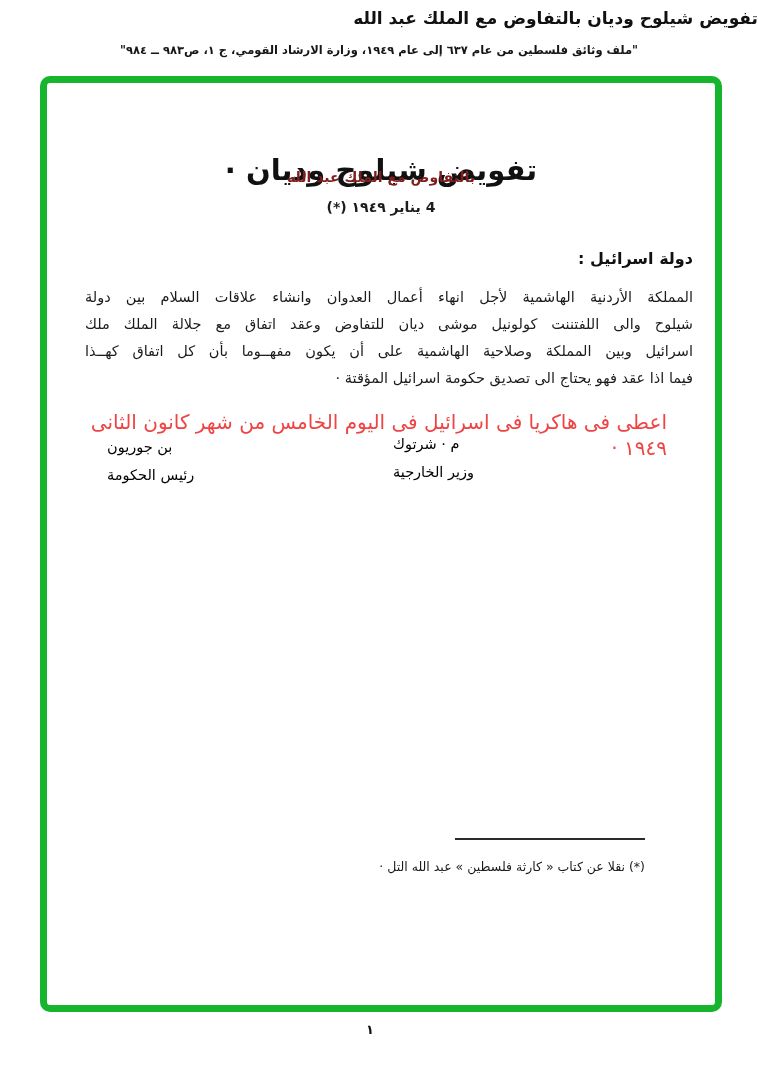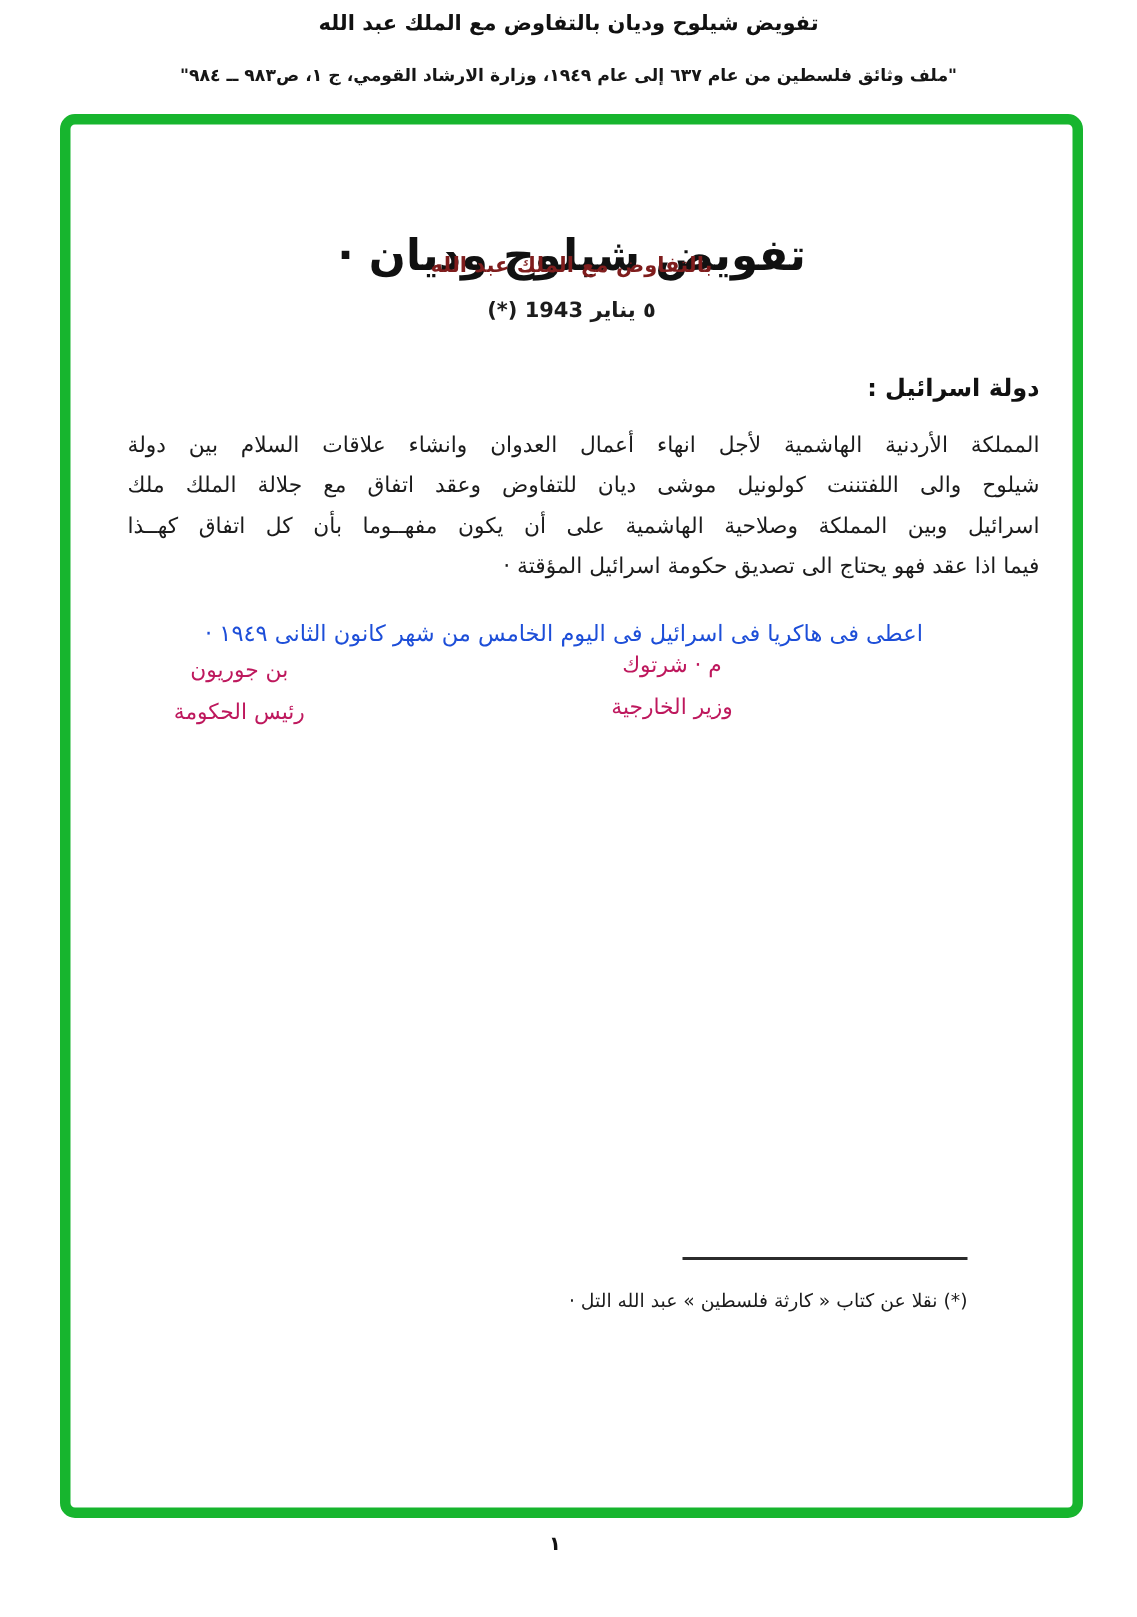--- a/index.html
+++ b/index.html
@@ -14,24 +14,24 @@
     width: 758px;
     height: 1078px;
     background: #ffffff;
     overflow: hidden;
   }
   .abs { position: absolute; }
 
   
   .header-title {
     top: 8px; left: 0; width: 100%;
-    text-align: center;
+    text-align: right;
     direction: rtl;
     font-weight: bold;
-    font-size: 14px;
+    font-size: 17px;
     letter-spacing: 0.2px;
     color: #111;
   }
   .header-citation {
     top: 43px; left: 0; width: 100%;
     text-align: center;
     direction: rtl;
     font-weight: bold;
     font-size: 11.5px;
     color: #161616;
@@ -100,32 +100,32 @@
   .body-line.last {
     text-align: left;
     text-align-last: right;
     -moz-text-align-last: right;
   }
 
   .issuance {
     top: 326px; left: 38px; right: 22px;
     padding-right: 26px;
     direction: rtl;
-    text-align: center;
-    font-size: 15px;
+    text-align: right;
+    font-size: 20px;
     line-height: 26px;
     box-sizing: border-box;
-    color: #1d4ed8;
+    color: #ef4444;
   }
 
   .sig-col {
     direction: rtl;
-    text-align: center;
+    text-align: left;
     font-size: 14.5px;
-    color: #be185d;
+    color: #000000;
   }
   .sig-foreign-minister { top: 353px; left: 346px; width: 110px; }
   .sig-prime-minister   { top: 356px; left: 60px;  width: 105px; }
   .sig-name  { margin-bottom: 12px; white-space: nowrap; }
   .sig-title { white-space: nowrap; }
 
   .footnote-rule {
     top: 755px; left: 408px;
     width: 190px; height: 0;
     border-top: 2px solid #2b2b2b;
@@ -155,21 +155,21 @@
   <div class="abs header-title">تفويض شيلوح وديان بالتفاوض مع الملك عبد الله</div>
 
   <div class="abs header-citation">"ملف وثائق فلسطين من عام ٦٣٧ إلى عام ١٩٤٩، وزارة الارشاد القومي، ج ١، ص٩٨٣ ــ ٩٨٤"</div>
 
   <div class="abs green-box" style="border-color: rgb(23, 181, 46);">
 
     <div class="abs doc-title">تفويض شيلوح وديان ·</div>
 
     <div class="abs doc-subtitle">بالتفاوض مع الملك عبد الله</div>
 
-    <div class="abs doc-date">٥ يناير 1943 (*)</div>
+    <div class="abs doc-date">4 يناير ١٩٤٩ (*)</div>
 
     <div class="abs addressee">دولة اسرائيل :</div>
 
     <div class="abs paragraph">
       <div class="body-line">المملكة الأردنية الهاشمية لأجل انهاء أعمال العدوان وانشاء علاقات السلام بين دولة</div>
       <div class="body-line">شيلوح والى اللفتننت كولونيل موشى ديان للتفاوض وعقد اتفاق مع جلالة الملك ملك</div>
       <div class="body-line">اسرائيل وبين المملكة وصلاحية الهاشمية على أن يكون مفهــوما بأن كل اتفاق كهــذا</div>
       <div class="body-line last">فيما اذا عقد فهو يحتاج الى تصديق حكومة اسرائيل المؤقتة ·</div>
     </div>
 

